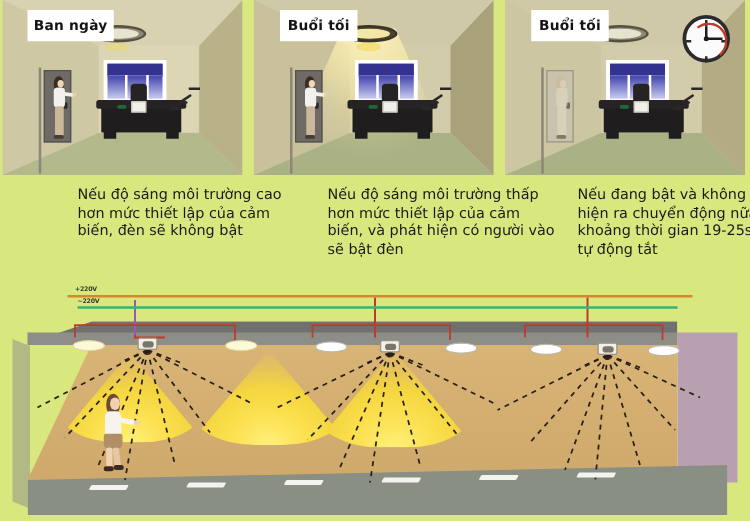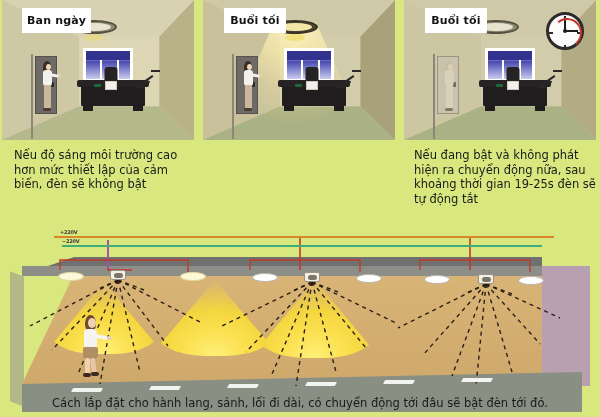--- a/index.html
+++ b/index.html
@@ -140,21 +140,21 @@
   
   .tag{position:absolute;background:#ffffff;color:#141414;
      font-weight:bold;font-size:11px;letter-spacing:.2px;
      display:flex;align-items:center;justify-content:center;
      box-shadow:0 0 0 1px #ffffff;}
   .tag.t1{left:23px;top:9px;width:67px;height:23px;}
   .tag.t2{left:225px;top:9px;width:60px;height:23px;}
   .tag.t3{left:426px;top:9px;width:60px;height:23px;}
 
   
-  .caption{position:absolute;color:#1a1a1a;font-size:11.5px;line-height:14.5px;}
+  .caption{position:absolute;color:#1a1a1a;font-size:11.5px;line-height:14.5px;margin-left:48px;}
   .c1{left:14px;top:148px;width:186px;}
   .c2{left:214px;top:148px;width:186px;}
   .c3{left:414px;top:148px;width:184px;}
 
   
   .corridor{position:absolute;left:0;top:222px;width:600px;height:172px;}
 
   .cor-ceiling{position:absolute;left:22px;top:35px;width:520px;height:18px;
      background:#6f7070;
      clip-path:polygon(0 100%,10% 0,100% 0,100% 100%);}
@@ -392,20 +392,21 @@
         </div>
       </div>
     </div>
   </div>
 
   <div class="tag t1">Ban ngày</div>
   <div class="tag t2">Buổi tối</div>
   <div class="tag t3">Buổi tối</div>
 
   <div class="caption c1">Nếu độ sáng môi trường cao hơn mức thiết lập của cảm biến, đèn sẽ không bật</div>
+  <div class="caption c2">Nếu độ sáng môi trường thấp hơn mức thiết lập của cảm biến, và phát hiện có người vào sẽ bật đèn</div>
   <div class="caption c3">Nếu đang bật và không phát hiện ra chuyển động nữa, sau khoảng thời gian 19-25s đèn sẽ tự động tắt</div>
 
   <div class="corridor">
 
     <div class="cor-left-edge"></div>
     <div class="cor-backwall"></div>
     <div class="cor-ceiling"></div>
     <div class="cor-ceiling-face"></div>
     <div class="cor-rightwall"></div>
     <div class="cor-floor"></div>
@@ -496,14 +497,13 @@
         <div class="w-arm"></div>
         <div class="w-hand"></div>
       <div class="w-skirt"></div>
       <div class="w-leg1"></div>
         <div class="w-leg2"></div>
       <div class="w-shoe1"></div>
         <div class="w-shoe2"></div>
     </div>
   </div>
 
-  <div class="bottom-caption">Cách lắp đặt cho hành lang, sảnh, lối đi dài, có chuyển động tới đâu sẽ bật đèn tới đó.</div>
 </div>
 
 </body></html>

